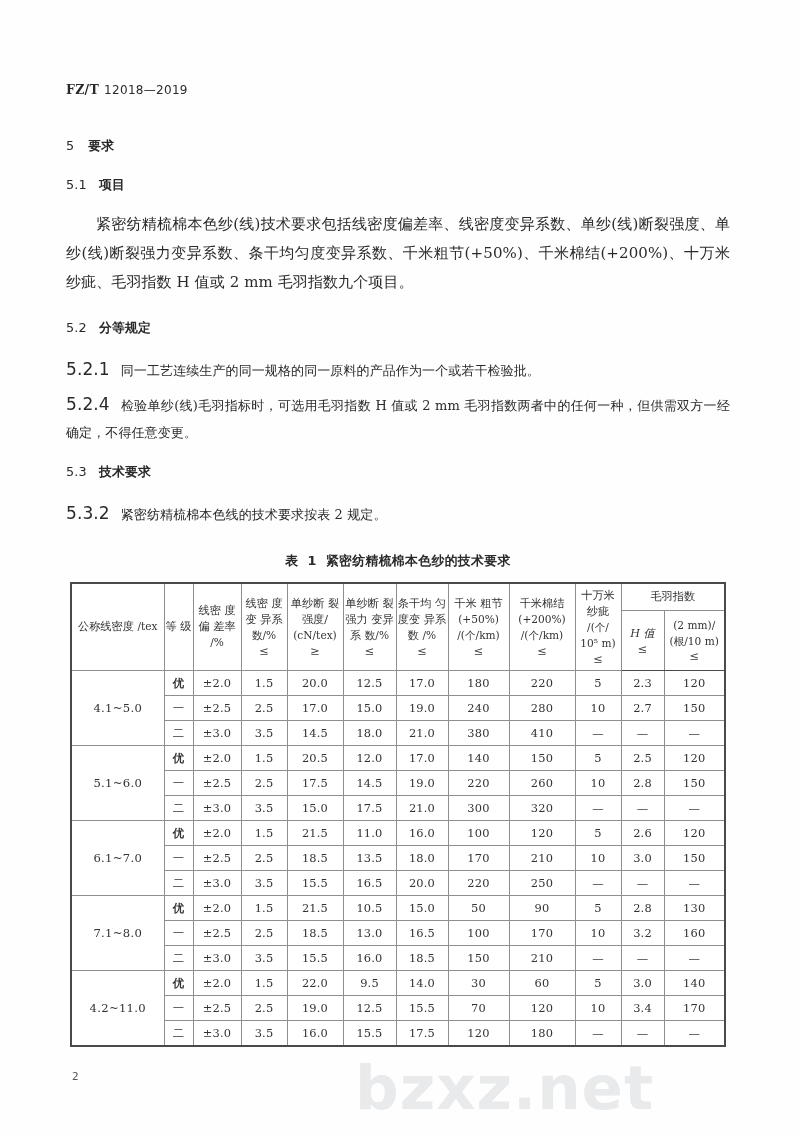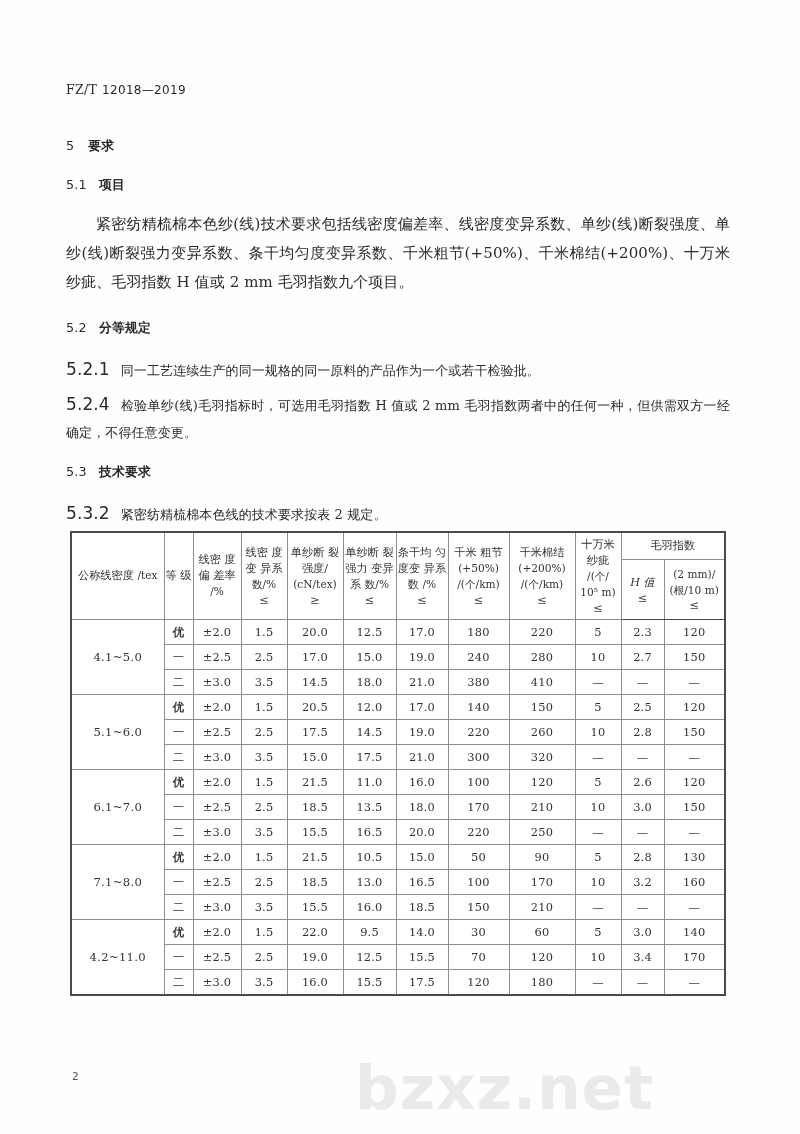--- a/index.html
+++ b/index.html
@@ -42,21 +42,21 @@
 
   
   .running-head {
     position: absolute;
     left: 66px;
     top: 82px;
     font-size: 12.5px;
     letter-spacing: 0.3px;
   }
   .running-head .std-prefix {
-    font-weight: normal;
+    font-weight: bold;
     font-family: "DejaVu Serif", "Liberation Serif", serif;
   }
   .running-head .std-num {
     font-family: "DejaVu Sans", "Liberation Sans", sans-serif;
     font-size: 12px;
     margin-left: 5px;
   }
 
   
   .content {
@@ -220,20 +220,23 @@
     <div class="spacer-md"></div>
 
     <div class="h2">
       <span class="num">5.3</span><span>技术要求</span>
     </div>
 
     <p class="clause">
       <span class="cnum">5.3.2</span><span>紧密纺精梳棉本色线的技术要求按表 2 规定。</span>
     </p>
 
+    <div class="table-caption">
+      <span>表</span><span class="cap-no">1</span><span>紧密纺精梳棉本色纱的技术要求</span>
+    </div>
 
     <table class="spec">
       <colgroup>
         <col style="width:93px">
         <col style="width:29px">
         <col style="width:48px">
         <col style="width:46px">
         <col style="width:56px">
         <col style="width:53px">
         <col style="width:52px">

